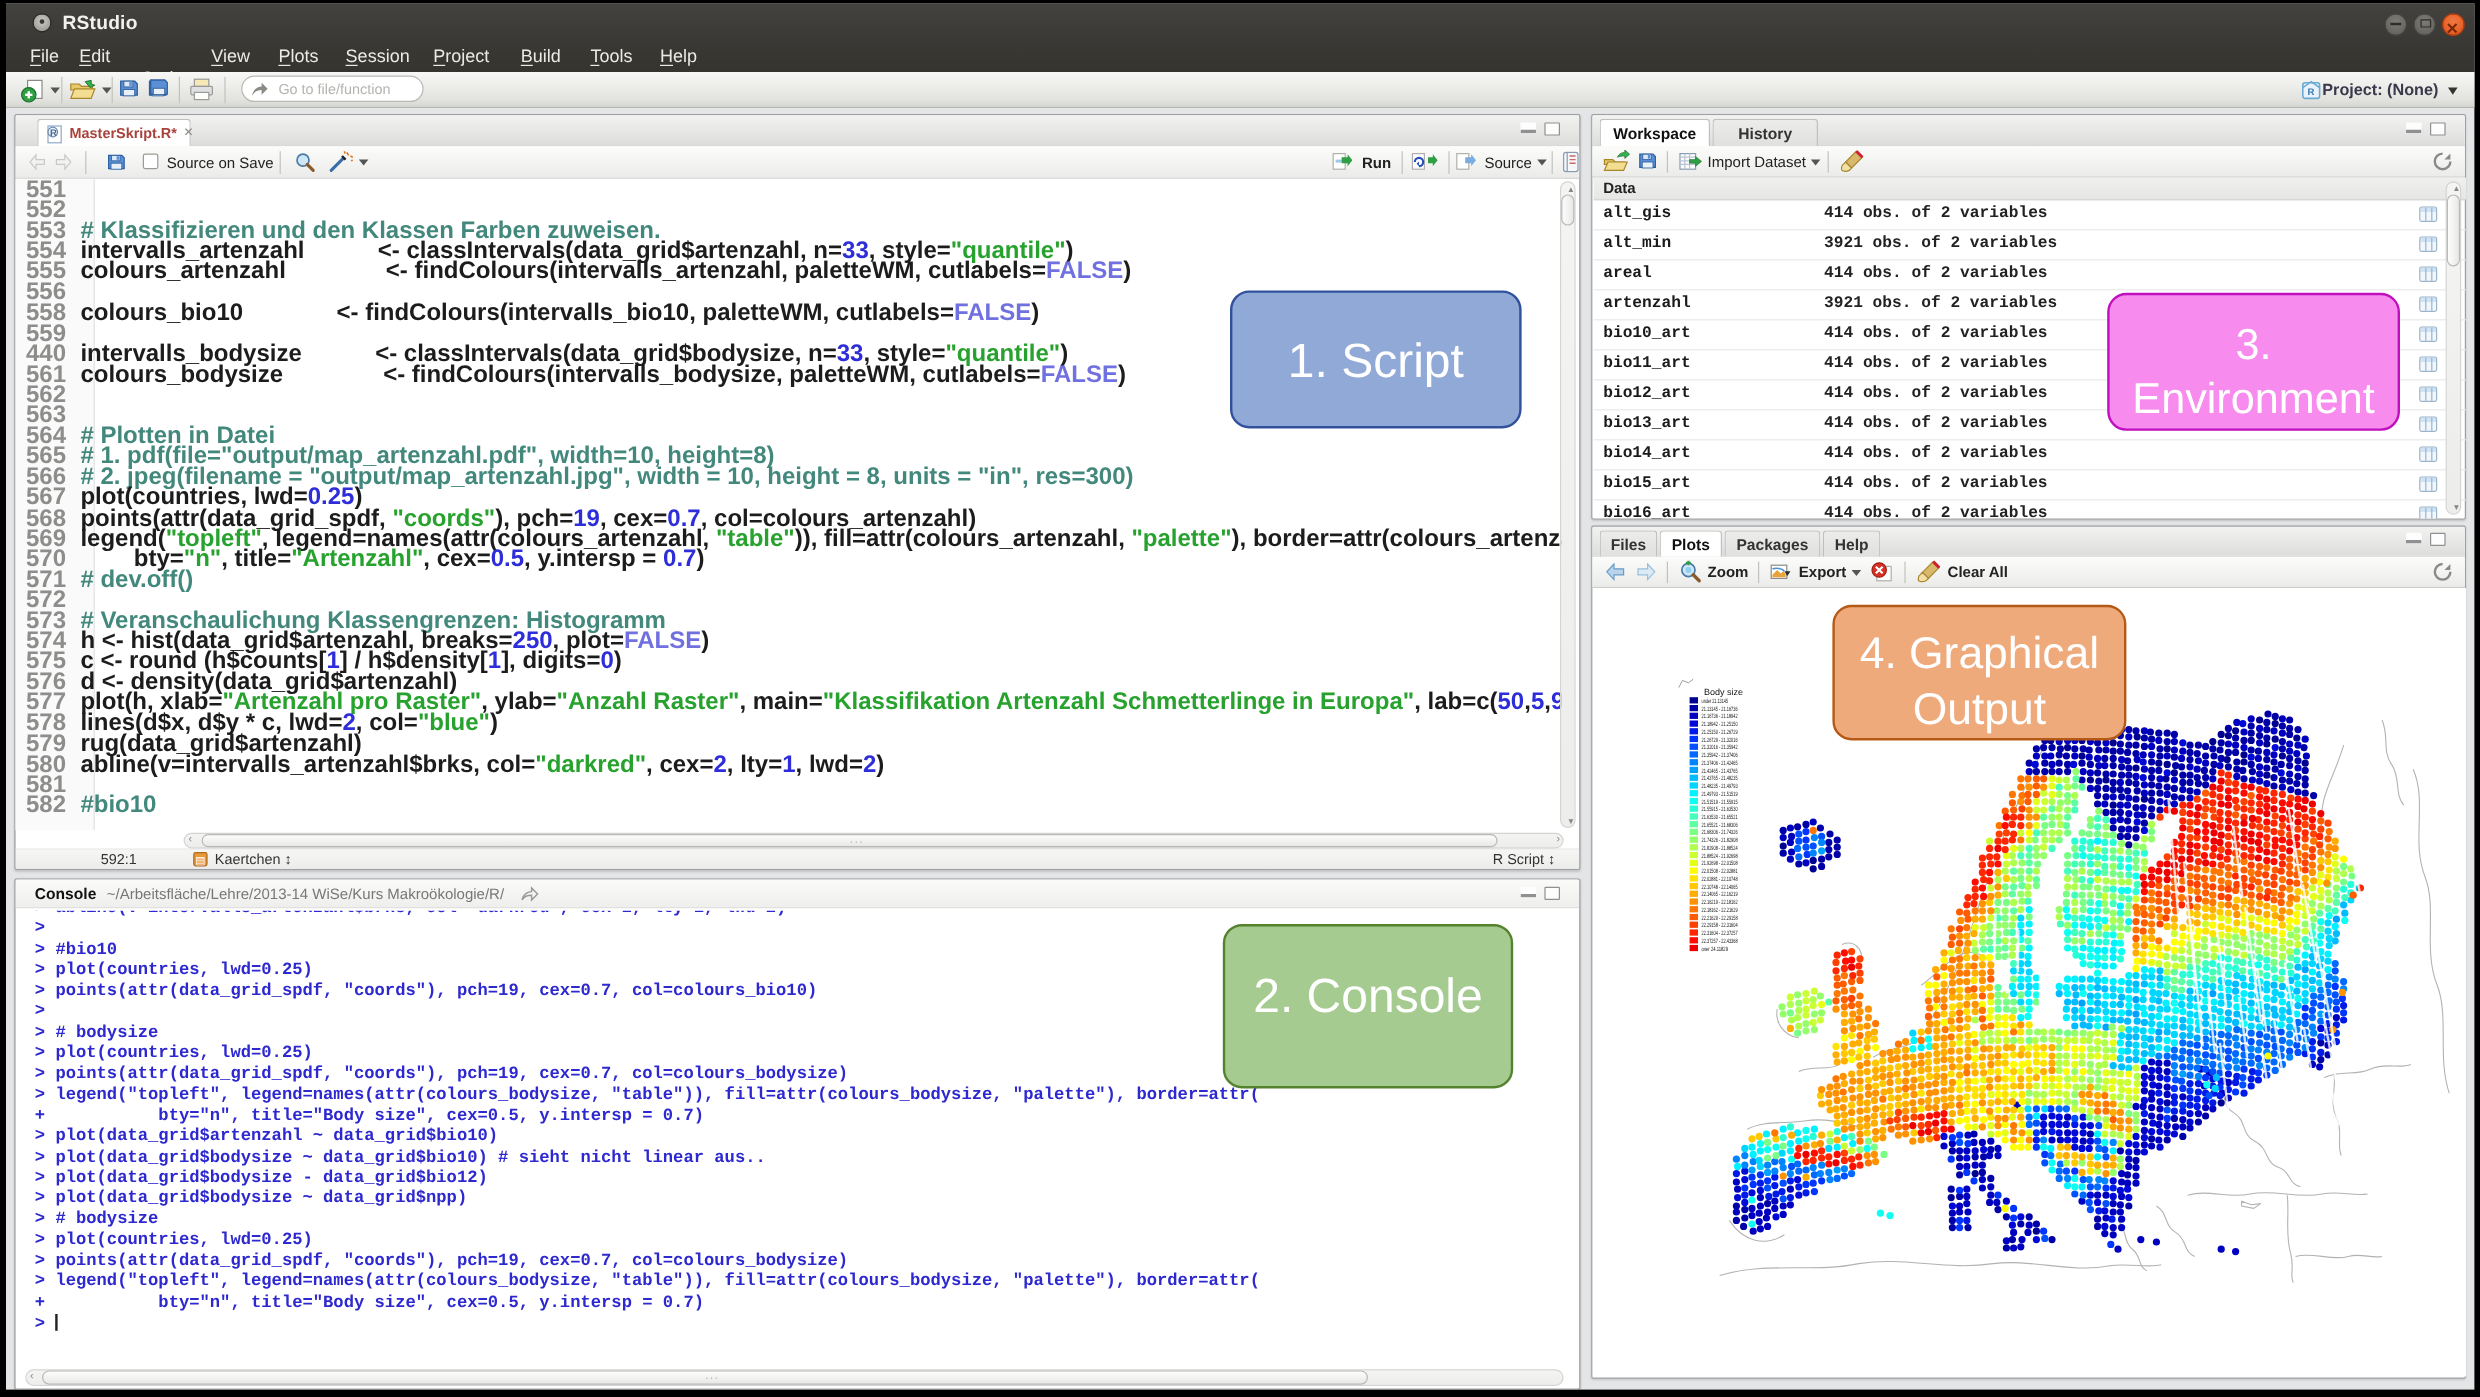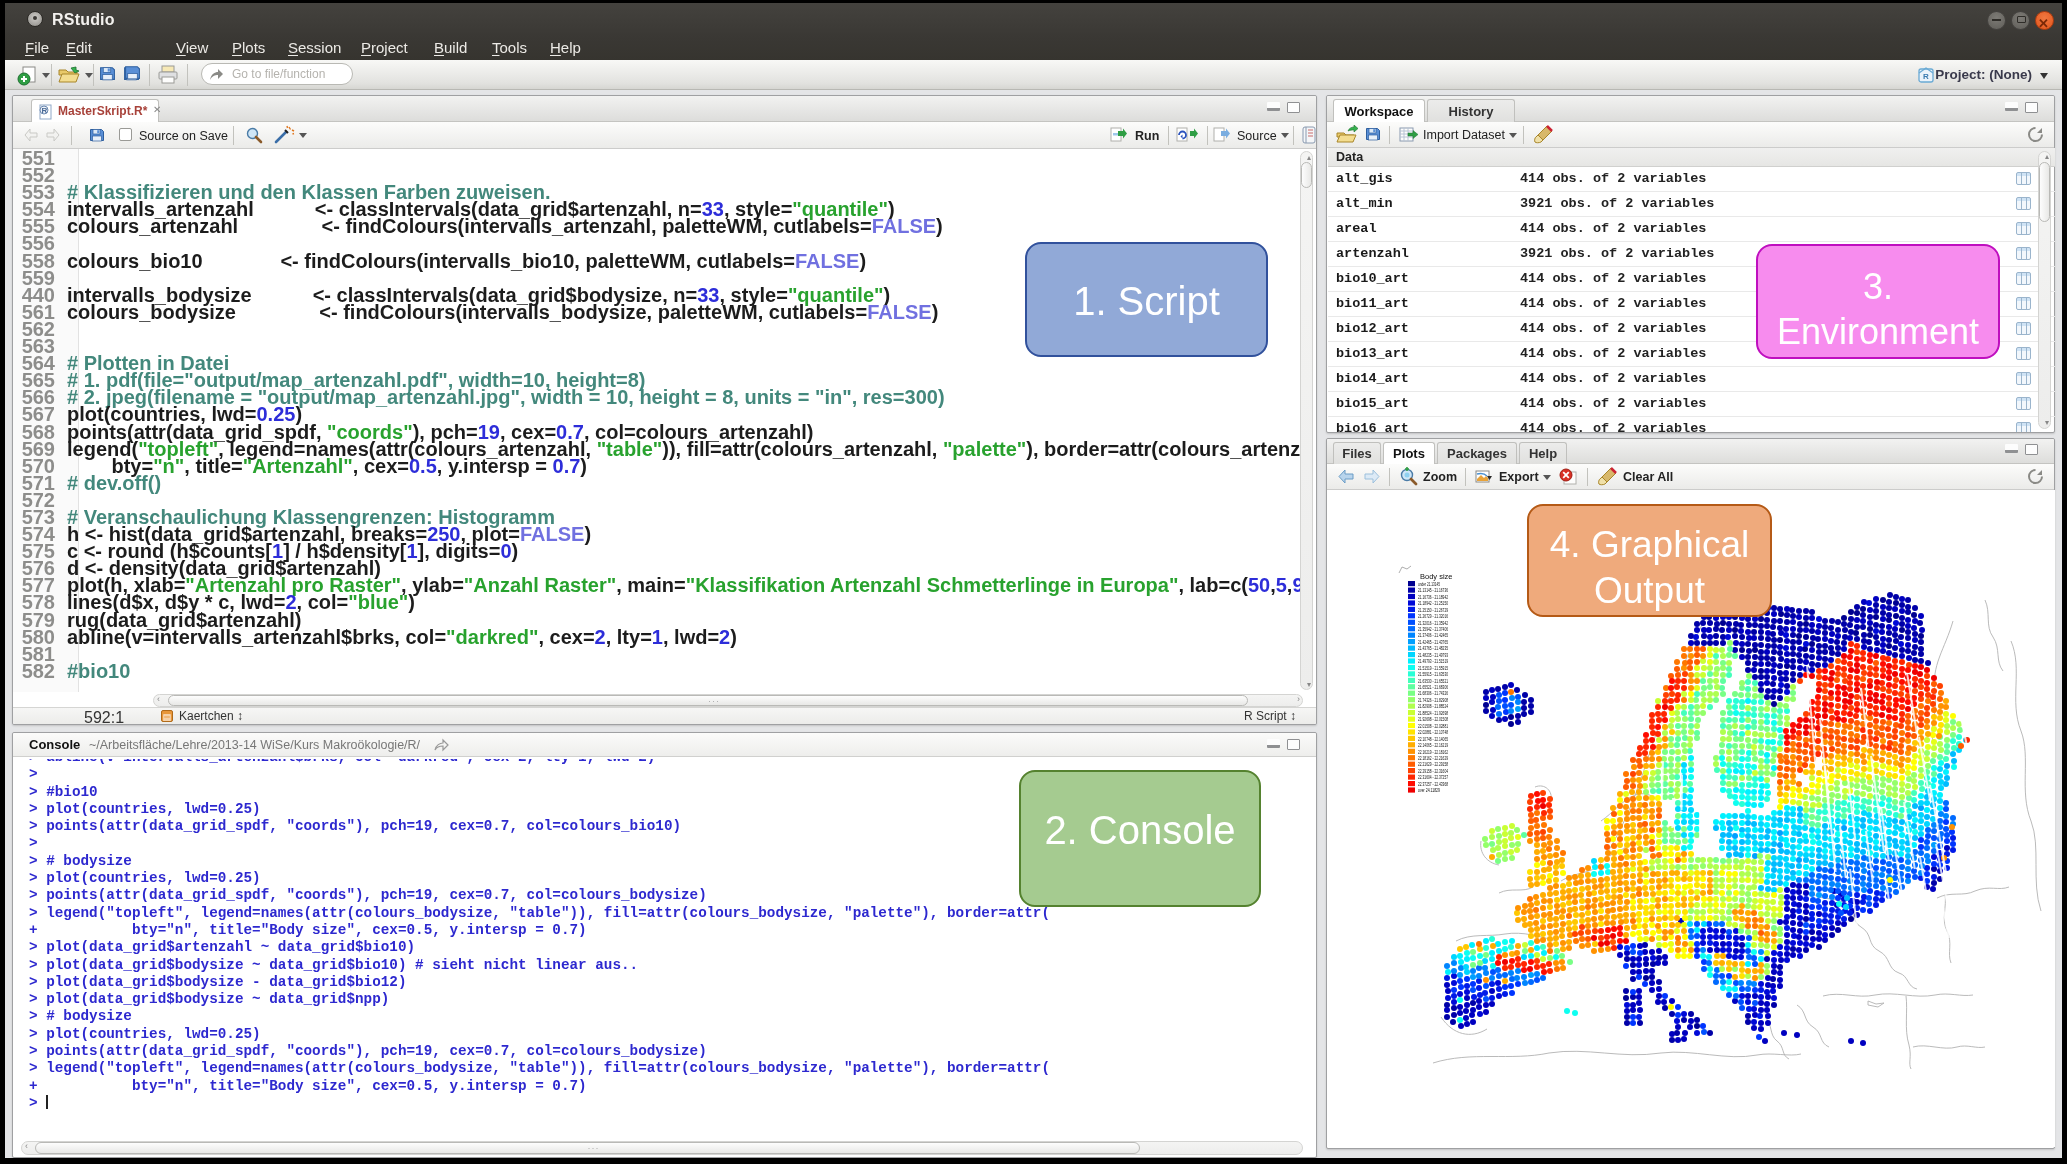--- a/index.html
+++ b/index.html
@@ -233,21 +233,21 @@
         <div class="abs" style="right:5px;top:57px;font-size:8px;color:#888">▴</div>
         <div class="sbthumbv" style="right:4px;top:66px;width:11px;height:26px"></div>
         <div class="abs" style="right:5px;top:584px;font-size:8px;color:#888">▾</div>
         <div class="sbtrack" style="left:140px;top:598px;width:1150px;height:13px"></div>
         <div class="abs" style="left:144px;top:598px;font-size:9px;color:#888">‹</div>
         <div class="sbthumbh" style="left:155px;top:599px;width:1080px;height:11px">
           <span class="grip" style="left:50%;top:0">···</span>
         </div>
         <div class="abs" style="right:16px;top:598px;font-size:9px;color:#888">›</div>
         <div class="abs" style="left:0;bottom:0;width:100%;height:17px;background:linear-gradient(#f6f6f5,#ececea);border-top:1px solid #d5d5d3;border-radius:0 0 2px 2px">
-          <div class="abs" style="left:71px;top:1px;font-size:16px;color:#333">592:1</div>
+          <div class="abs" style="left:71px;top:1px;font-size:12px;color:#333">592:1</div>
           <div class="abs" style="left:148px;top:2px;width:12px;height:12px;background:#e8973a;border:1px solid #b06a1a;border-radius:2px;color:#fff;font-size:9px;text-align:center;line-height:12px">▤</div>
           <div class="abs" style="left:166px;top:1px;font-size:12px;color:#333">Kaertchen ↕</div>
           <div class="abs" style="right:20px;top:1px;font-size:12px;color:#333">R Script ↕</div>
         </div>
       </div>
       <div class="panel" style="left:7px;top:729px;width:1305px;height:426px">
         <div class="abs" style="left:0;top:0;width:100%;height:24px;background:linear-gradient(#fbfbfa,#eeeeec);border-bottom:1px solid #d0d0ce;border-radius:2px 2px 0 0">
           <div class="abs" style="left:16px;top:4px;font-size:13px;font-weight:bold;color:#111">Console</div>
           <div class="abs" style="left:76px;top:5px;font-size:12.5px;color:#777">~/Arbeitsfläche/Lehre/2013-14 WiSe/Kurs Makroökologie/R/</div>
           <svg class="abs" style="left:420px;top:5px" width="16" height="14" viewBox="0 0 16 14">

